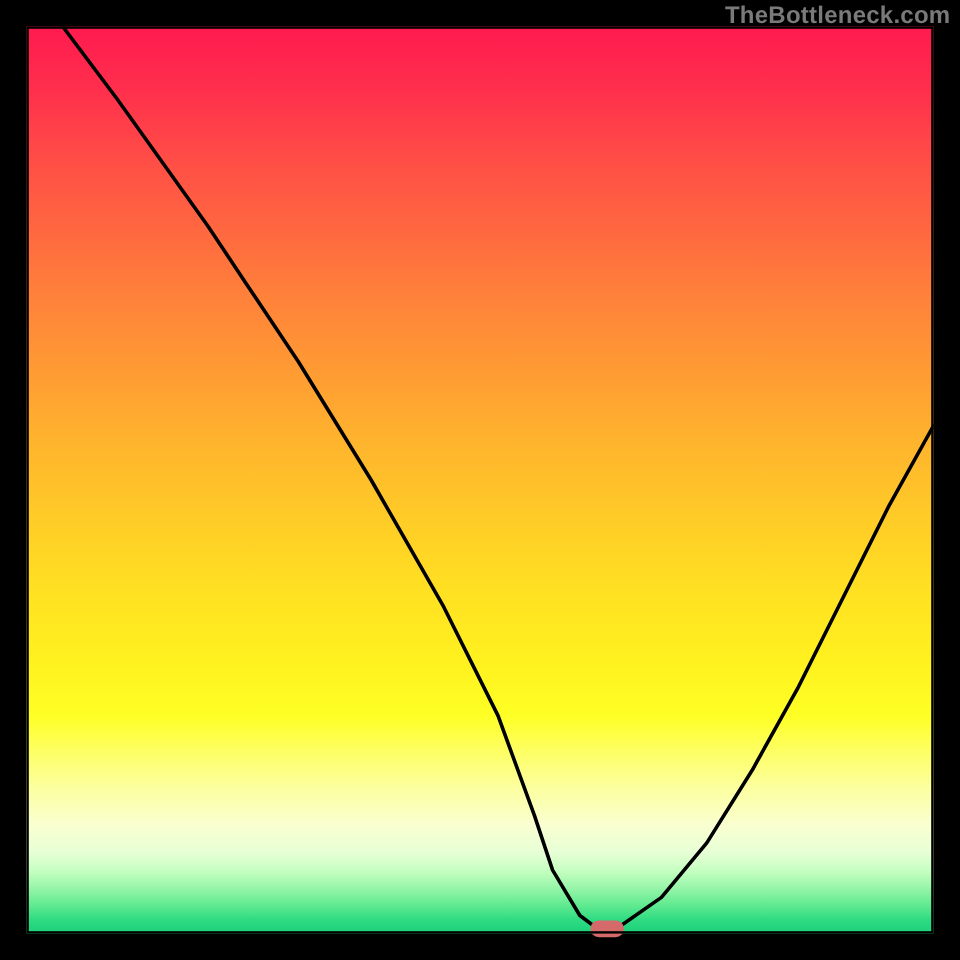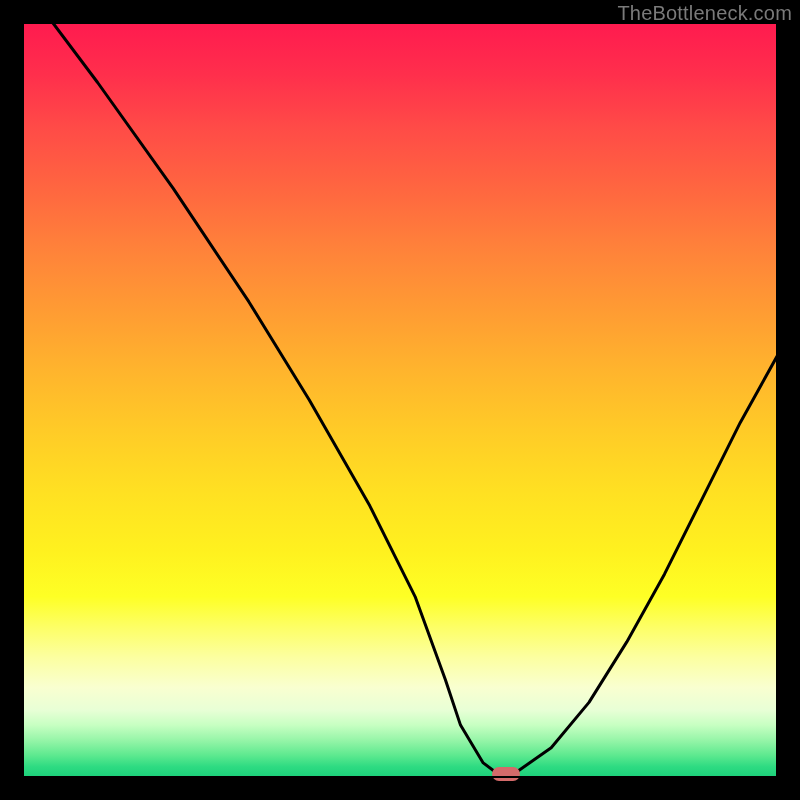--- a/index.html
+++ b/index.html
@@ -79,21 +79,21 @@
     height: 756px;
     box-sizing: border-box;
     border: 2px solid #000;
     pointer-events: none;
   }
   .watermark {
     position: absolute;
     top: 2px;
     right: 8px;
     font-size: 20px;
-    font-weight: 400;
+    font-weight: 700;
     color: #7a7a7a;
     letter-spacing: 0.2px;
   }
 </style>
 </head>
 <body>
 
 <div class="watermark">TheBottleneck.com</div>
 
 <div class="frame">

